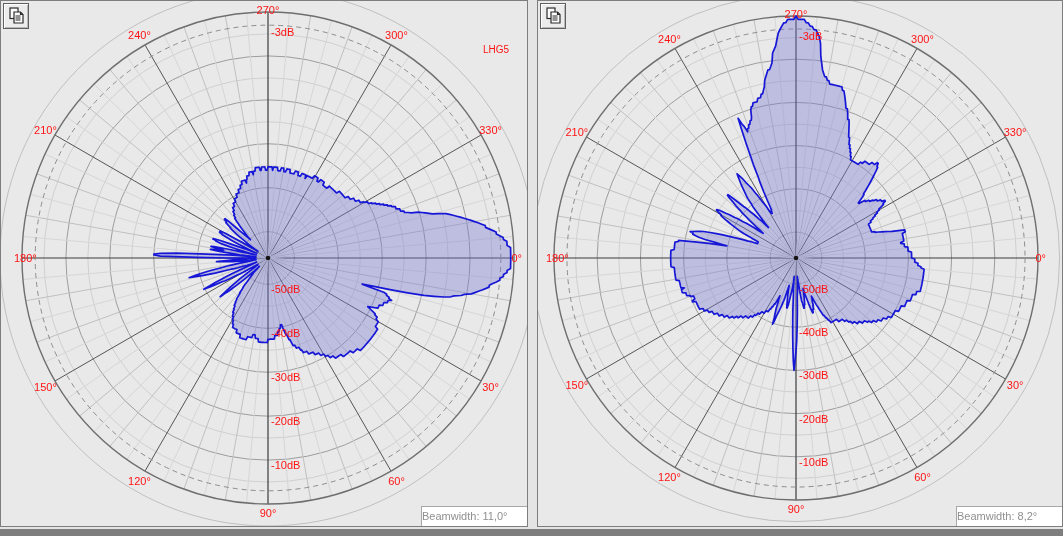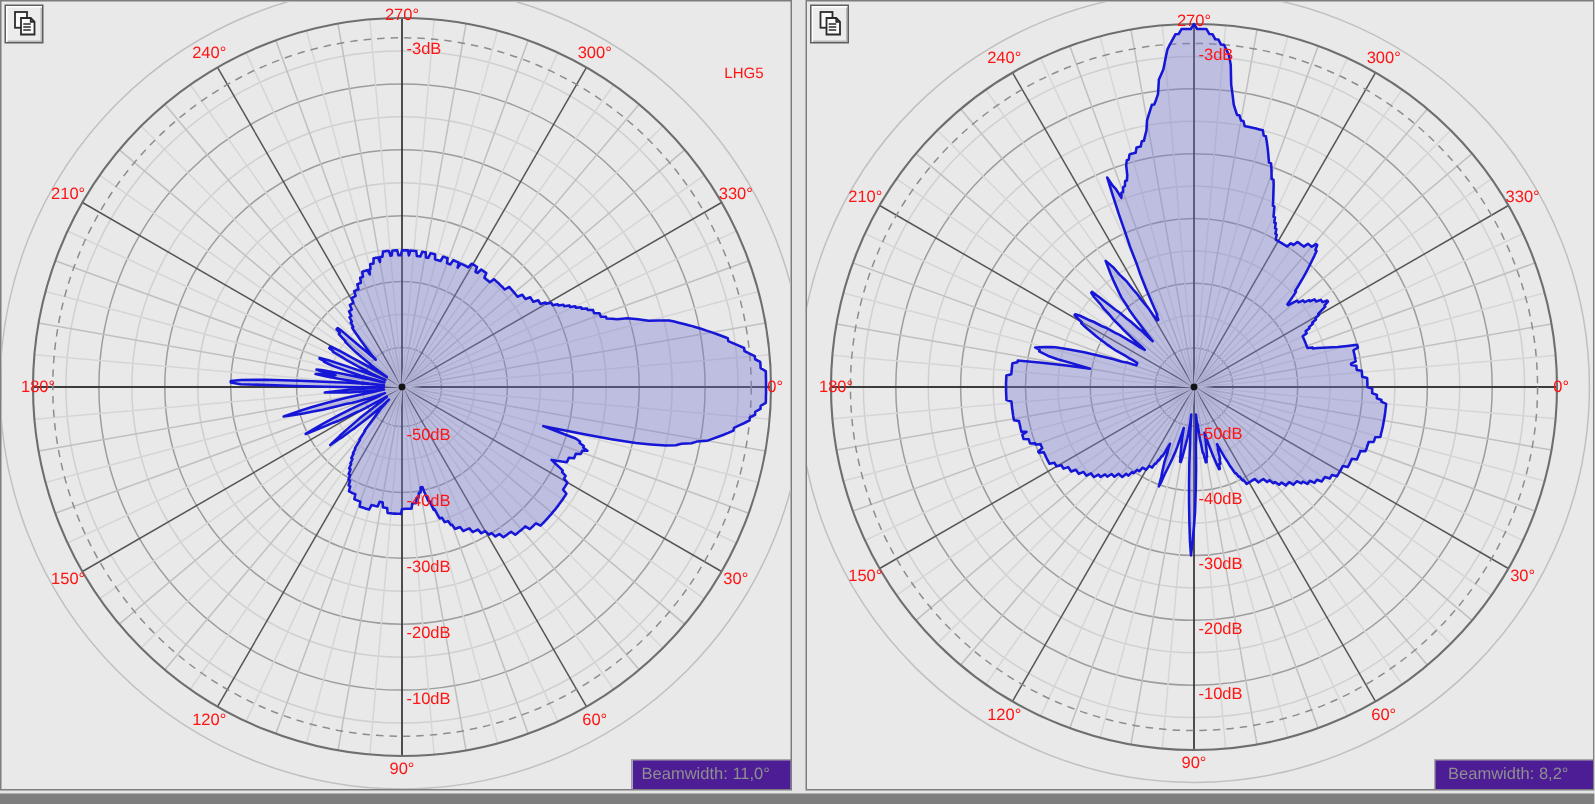--- a/index.html
+++ b/index.html
@@ -12,22 +12,22 @@
   .chart-host{position:absolute;left:0;top:0;}
   svg text{font-family:"Liberation Sans",sans-serif;}
   .ang-label,.db-label{font-size:11px;fill:#ff1414;}
   .copy-btn{position:absolute;left:2px;top:2px;width:26px;height:26px;
             background:#ececec;border:1px solid #5f5f5f;box-sizing:border-box;
             box-shadow:inset 1px 1px 0 #ffffff, inset -1px -1px 0 #b9b9b9;
             display:flex;align-items:center;justify-content:center;padding:0;cursor:pointer;}
   .panel-title{position:absolute;right:18px;top:11px;font-size:10px;color:#ff1414;margin-top:32px;}
   .status-box{position:absolute;right:0;bottom:0;width:106px;height:20px;
               border-top:1px solid #a8a8a8;border-left:1px solid #a8a8a8;
-              color:#8f8f8f;font-size:11px;line-height:19px;text-align:center;
-              padding-right:8px;box-sizing:border-box;background:#4c1d95;}
+              color:#8f8f8f;font-size:11px;line-height:19px;text-align:left;
+              padding-right:8px;box-sizing:border-box;background:#ffffff;}
   #bottom-bar{position:absolute;left:0;top:529px;width:1063px;height:7px;background:#7e7e7e;}
 </style>
 </head>
 <body>
 
 <div id="window">
 
   <div class="panel" id="panel-left">
     <div class="chart-host" id="chart-left"><svg width="526" height="525">
           <circle cx="267" cy="257" r="267.9642857142857" fill="none" stroke="#c0c0c0" stroke-width="1"></circle>

